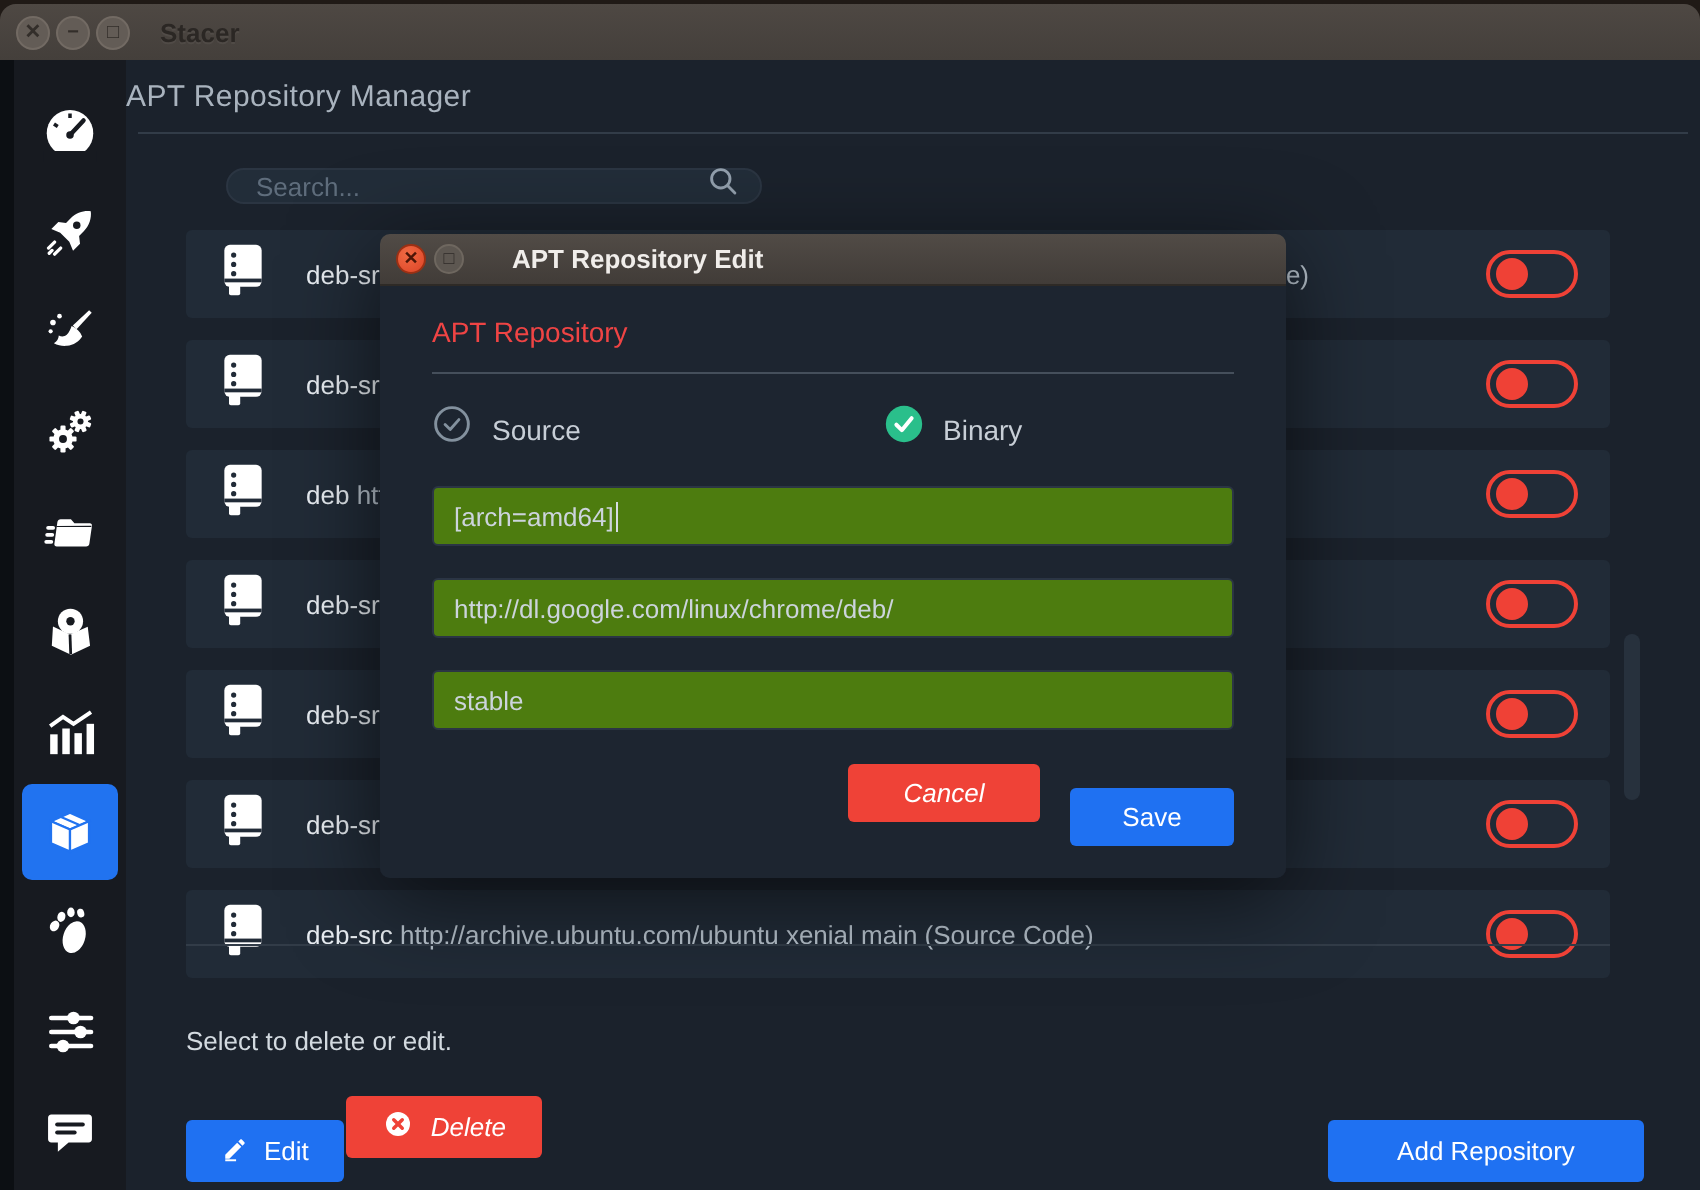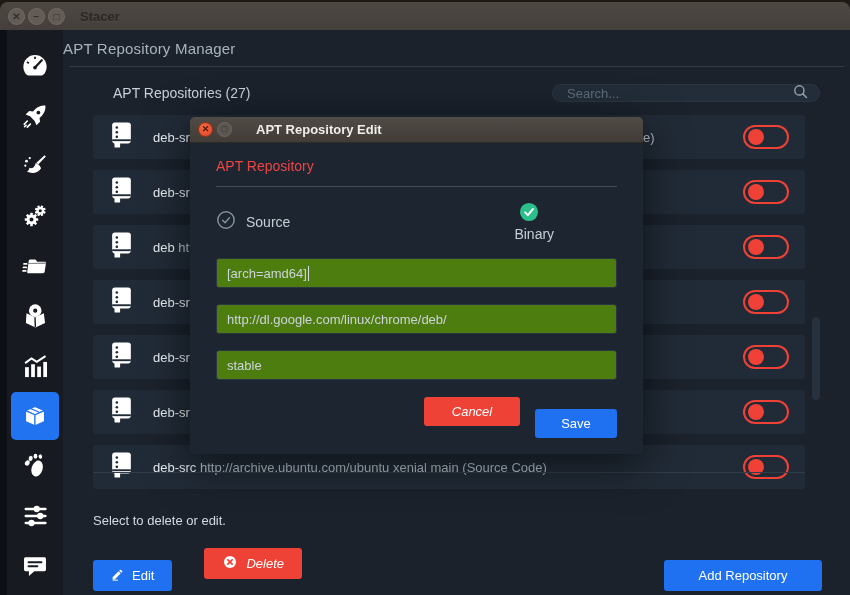--- a/index.html
+++ b/index.html
@@ -64,21 +64,21 @@
   .repo-loc { color:#b6c1cb; }
   .toggle {
     margin-left:auto; flex:0 0 auto;
     width:46px; height:24px; border:2px solid #ef4136; border-radius:13px; position:relative;
   }
   .toggle .knob { position:absolute; left:3px; top:2px; width:16px; height:16px; border-radius:50%; background:#ef4136; }
   .scroll-thumb { position:absolute; left:749px; top:287px; width:8px; height:83px; border-radius:4px; background:#27313d; }
   
   .footer-divider { position:absolute; left:30px; right:45px; top:472px; border-bottom:1px solid #323c48; }
   .footer-hint { position:absolute; left:30px; top:483px; font-size:13px; color:#d3dae0; }
-  .footer-btns { position:absolute; left:30px; top:519px; display:flex; gap:32px; }
+  .footer-btns { position:absolute; left:30px; top:519px; display:flex; gap:1px; }
   .btn {
     height:31px; border:none; border-radius:3px; color:#fff; font-size:13px;
     font-family:"Liberation Sans",sans-serif;
     display:inline-flex; align-items:center; justify-content:center; gap:8px; padding:0 18px;
   }
   .btn-blue { background:#1f71f2;margin-top:12px; }
   .btn-red { background:#ef4237;font-style:italic; }
   .add-btn { position:absolute; right:28px; top:519px; width:158px; }
   
   .modal { position:absolute; left:190px; top:117px; width:453px; border-radius:5px;
@@ -90,21 +90,21 @@
   }
   .mbtn { width:15px; height:15px; border-radius:50%; margin-right:4px;
           font-size:9px; line-height:13px; text-align:center; font-weight:bold; }
   .mbtn.close { background:radial-gradient(circle at 35% 30%, #f06a43, #dd4427); border:1px solid #9b3014; color:#4c1507; }
   .mbtn.max { background:#5d5751; border:1px solid #6e675f; color:#2f2b28; }
   .modal-title { margin-left:20px; font-weight:bold; font-size:13px; color:#f0edea; }
   .modal-body { background:#1d2530; padding:9px 26px 16px; border-radius:0 0 5px 5px; }
   .modal-heading { text-align:left; font-size:14px; color:#ef4444; padding:6px 0 12px; border-bottom:1px solid #454f5b; }
   .check-row { display:flex; margin-top:15px; }
   .check-col { width:50%; display:flex; align-items:center; }
-  .check-col:last-child { padding-left:25px;flex-direction:column; }
+  .check-col:last-child { padding-left:25px; }
   .check-label { margin-left:10px; font-size:14px; color:#c7ced6; }
   .field {
     margin-top:16px; height:30px; background:#4d7c0f; border:1px solid #2b3544; border-radius:3px;
     display:flex; align-items:center; padding:0 10px;
     font-size:13px; color:#ccd4dc; white-space:nowrap; overflow:hidden;
   }
   .caret { display:inline-block; width:1px; height:15px; background:#d6dde3; margin-left:1px; }
   .modal-actions { display:flex; justify-content:flex-end; gap:15px; margin-top:17px; }
   .btn-cancel { width:96px; height:29px; padding:0; }
   .btn-save { width:82px; height:29px; padding:0; }
@@ -274,21 +274,20 @@
       </svg>
     </span>
   </div>
 </div>
 
 <div class="content">
   <div class="page-title">APT Repository Manager</div>
   <div class="page-divider"></div>
 
   <div class="toolbar">
-    <div class="list-title">APT Repositories (27)</div>
     <div class="search-pill">
       <input placeholder="Search..." style="">
       <span>
         <svg width="17" height="17" viewBox="0 0 20 20">
           <circle cx="8.7" cy="8.7" r="5.4" fill="none" stroke="#93a0ad" stroke-width="1.7"></circle>
           <line x1="12.8" y1="12.8" x2="17" y2="17" stroke="#93a0ad" stroke-width="1.7" stroke-linecap="round"></line>
         </svg>
       </span>
     </div>
   </div>

